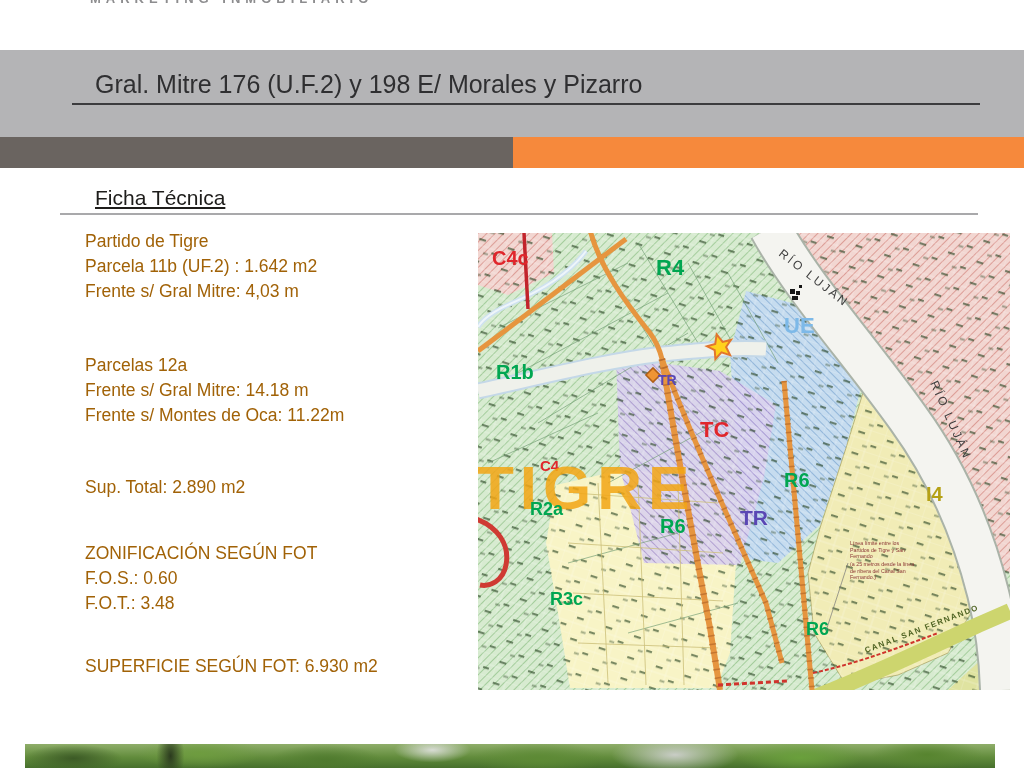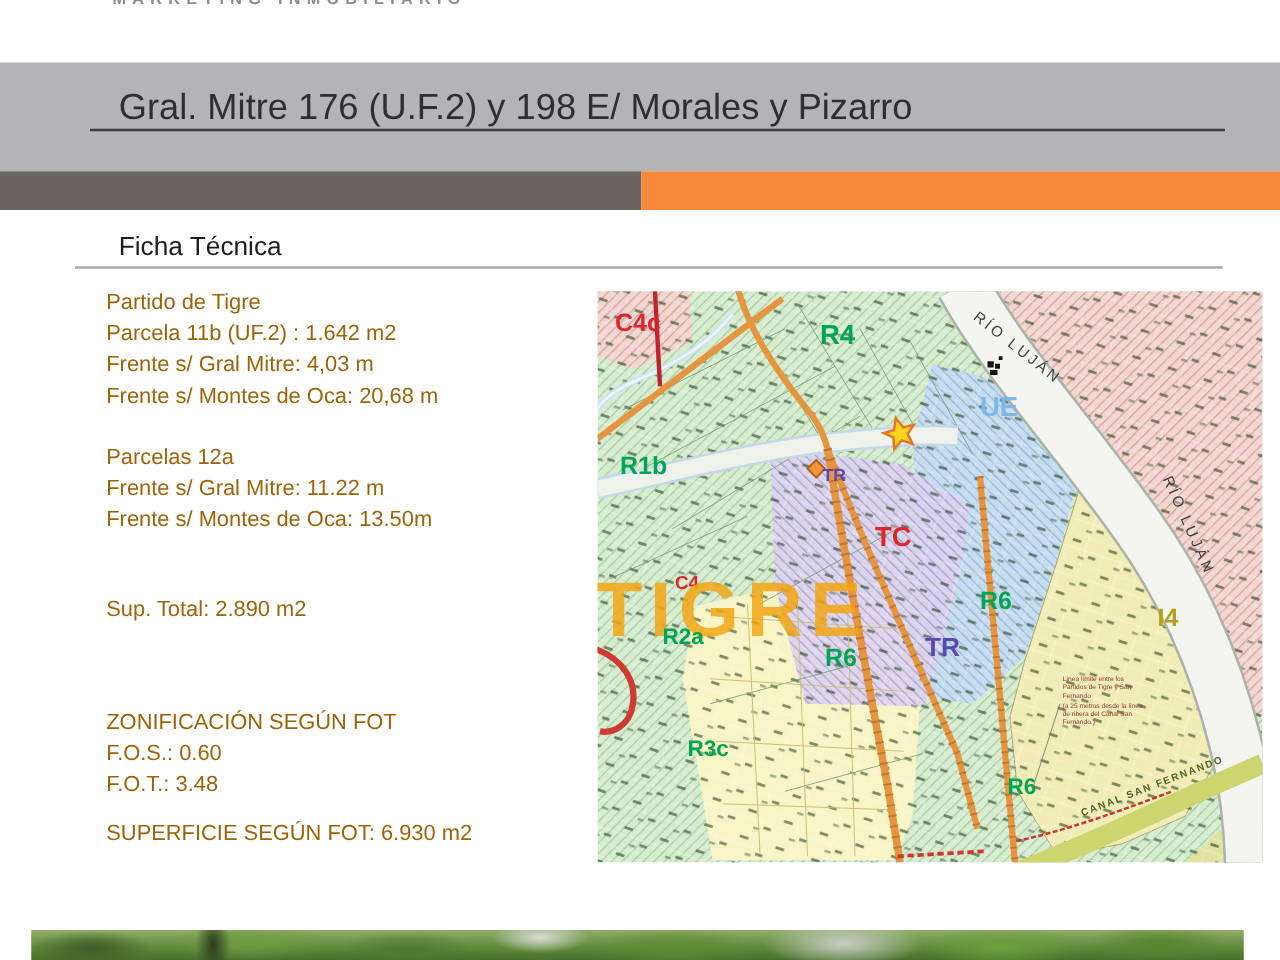--- a/index.html
+++ b/index.html
@@ -3,32 +3,32 @@
 <meta charset="utf-8">
 <style>
   html,body{margin:0;padding:0;background:#fff;}
   #page{position:relative;width:1024px;height:768px;overflow:hidden;background:#ffffff;
         font-family:"Liberation Sans",sans-serif;}
 
   .brand-tagline{position:absolute;left:90px;top:-9px;font-size:13px;letter-spacing:5px;
                  color:#8d8d8f;font-weight:bold;white-space:nowrap;}
 
   .title-band{position:absolute;left:0;top:50px;width:1024px;height:87px;background:#b4b4b6;}
-  .title-text{position:absolute;left:95px;top:70px;font-size:29px;color:#2f2f31;white-space:nowrap;}
+  .title-text{position:absolute;left:95px;top:70px;font-size:25px;color:#2f2f31;white-space:nowrap;}
   .title-underline{position:absolute;left:72px;top:103px;width:908px;height:2px;background:#3c3c3e;}
 
   .bar{position:absolute;top:137px;height:31px;}
   .bar-gray{left:0;width:513px;}
   .bar-orange{left:513px;width:511px;}
 
-  .section-heading{position:absolute;left:95px;top:186px;font-size:21px;color:#1e1d1b;}
+  .section-heading{position:absolute;left:95px;top:186px;font-size:21px;color:#1e1d1b;text-decoration:underline;}
   .section-underline{position:absolute;left:60px;top:213px;width:918px;height:2px;background:#a9a9ab;}
 
   .facts{position:absolute;left:85px;width:390px;color:#a16207;font-size:17.5px;line-height:25px;}
-  .fb1{top:229px;} .fb2{top:353px;} .fb3{top:475px;} .fb4{top:565px;} .fb5{top:654px;}
+  .fb1{top:229px;} .fb2{top:353px;} .fb3{top:475px;} .fb4{top:541px;} .fb5{top:654px;}
 
   .map-wrap{position:absolute;left:478px;top:233px;width:532px;height:457px;}
 
   .photo-strip{position:absolute;left:25px;top:744px;width:970px;height:24px;
     background:
       radial-gradient(ellipse 20px 40px at 15% 50%, #2b3a1e 0%, rgba(43,58,30,0) 70%),
       radial-gradient(ellipse 70px 20px at 5% 60%, #3c5a26 0%, rgba(60,90,38,0) 70%),
       radial-gradient(ellipse 90px 22px at 18% 40%, #6e9c3f 0%, rgba(110,156,63,0) 70%),
       radial-gradient(ellipse 80px 24px at 31% 70%, #4f7a2e 0%, rgba(79,122,46,0) 70%),
       radial-gradient(ellipse 55px 18px at 42% 25%, #d8dcd4 0%, rgba(216,220,212,0) 70%),
@@ -56,26 +56,25 @@
   <div class="bar bar-gray" style="background:#6a6460;"></div>
   <div class="bar bar-orange" style="background:#f6893c;"></div>
 
   <div class="section-heading">Ficha Técnica</div>
   <div class="section-underline"></div>
 
   <div class="facts fb1">
     <div>Partido de Tigre</div>
     <div>Parcela 11b (UF.2) : 1.642 m2</div>
     <div>Frente s/ Gral Mitre: 4,03 m</div>
-    <div>Frente s/ Montes de Oca: 20,68 m</div>
   </div>
   <div class="facts fb2">
     <div>Parcelas 12a</div>
-    <div>Frente s/ Gral Mitre: 11.22 m</div>
-    <div>Frente s/ Montes de Oca: 13.50m</div>
+    <div>Frente s/ Gral Mitre: 14.18 m</div>
+    <div>Frente s/ Montes de Oca: 11.22m</div>
   </div>
   <div class="facts fb3">
     <div>Sup. Total:  2.890 m2</div>
   </div>
   <div class="facts fb4">
     <div>ZONIFICACIÓN SEGÚN FOT</div>
     <div>F.O.S.: 0.60</div>
     <div>F.O.T.: 3.48</div>
   </div>
   <div class="facts fb5">

